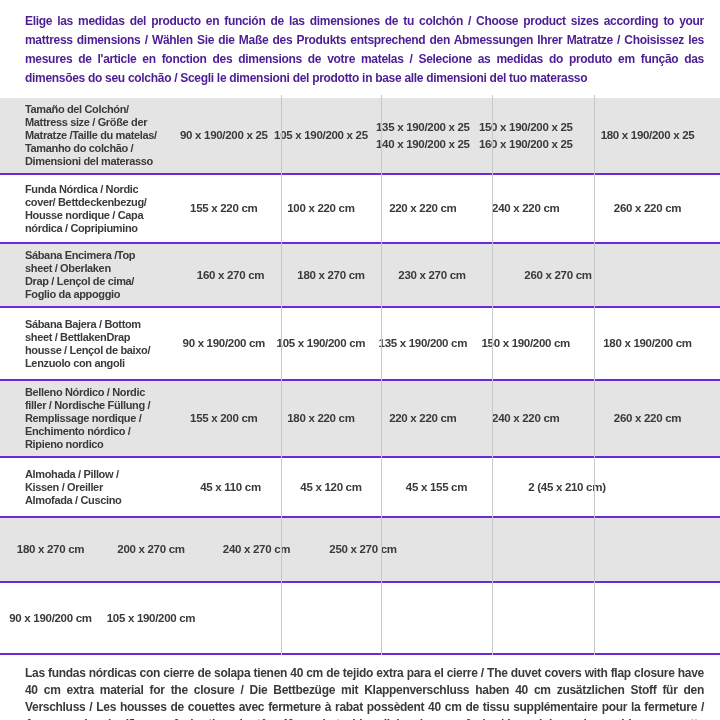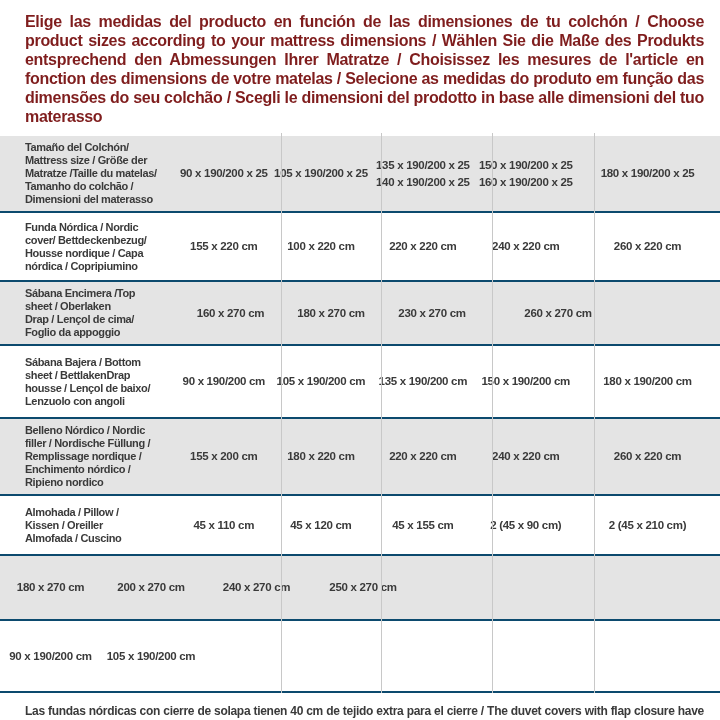--- a/index.html
+++ b/index.html
@@ -5,44 +5,44 @@
   html,body{margin:0;padding:0;}
   body{
     width:720px;height:720px;
     background:#ffffff;
     font-family:"Liberation Sans", sans-serif;
     color:#383838;
     overflow:hidden;
   }
   .intro{
     margin:12px 16px 7px 25px;
-    font-size:16px;
+    font-size:12px;
     font-weight:700;
     line-height:19px;
     letter-spacing:-0.3px;
     text-align:justify;
-    color:#7f1d1d;
+    color:#4c1d95;
   }
   .size-table{
     position:relative;
     width:720px;
     padding-top:3px;
   }
   .vline{
     position:absolute;
     top:0;bottom:0;
     width:1px;
     background:#c8c8c8;
     z-index:2;
   }
   .vl-1{left:281px}.vl-2{left:381px}.vl-3{left:492px}.vl-4{left:594px}
   .trow{
     display:flex;
     align-items:center;
-    border-bottom:2px solid #0c4a6e;
+    border-bottom:2px solid #6d28d9;
   }
   .trow.shaded{background:#e4e4e4;}
   .tlabel{
     width:180px;
     box-sizing:border-box;
     padding:5px 6px 5px 25px;
     font-size:11px;
     font-weight:700;
     line-height:13px;
     letter-spacing:-0.35px;
@@ -152,21 +152,20 @@
       <div class="tcell c5">260 x 220 cm</div>
     </div>
 
     <div class="trow r6">
       <div class="tlabel">Almohada  / Pillow /
 Kissen / Oreiller
 Almofada / Cuscino</div>
       <div class="tcell c1">45 x 110 cm</div>
       <div class="tcell c2">45 x 120 cm</div>
       <div class="tcell c3">45 x 155 cm</div>
-      <div class="tcell c4">2 (45 x 90 cm)</div>
       <div class="tcell c5">2 (45 x 210 cm)</div>
     </div>
 
     <div class="trow r7 shaded">
       <div class="tcell c1">180 x 270 cm</div>
       <div class="tcell c2">200 x 270 cm</div>
       <div class="tcell c3">240 x 270 cm</div>
       <div class="tcell c4">250 x 270 cm</div>
     </div>
 

